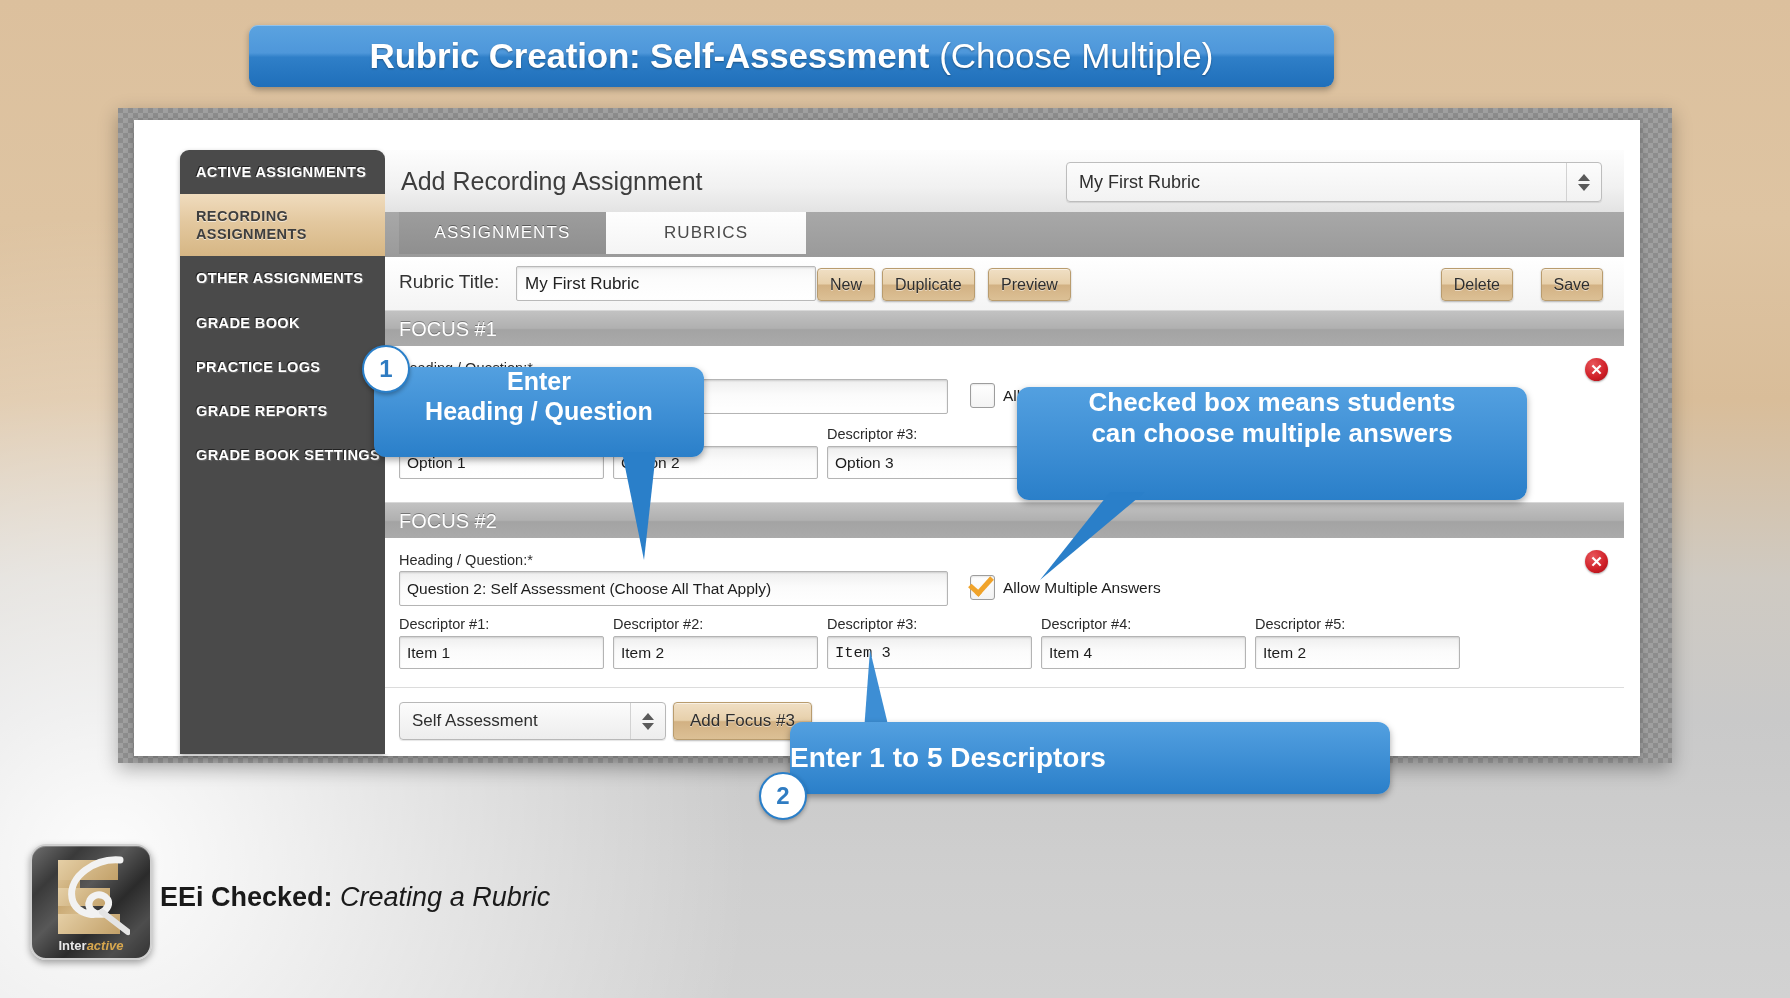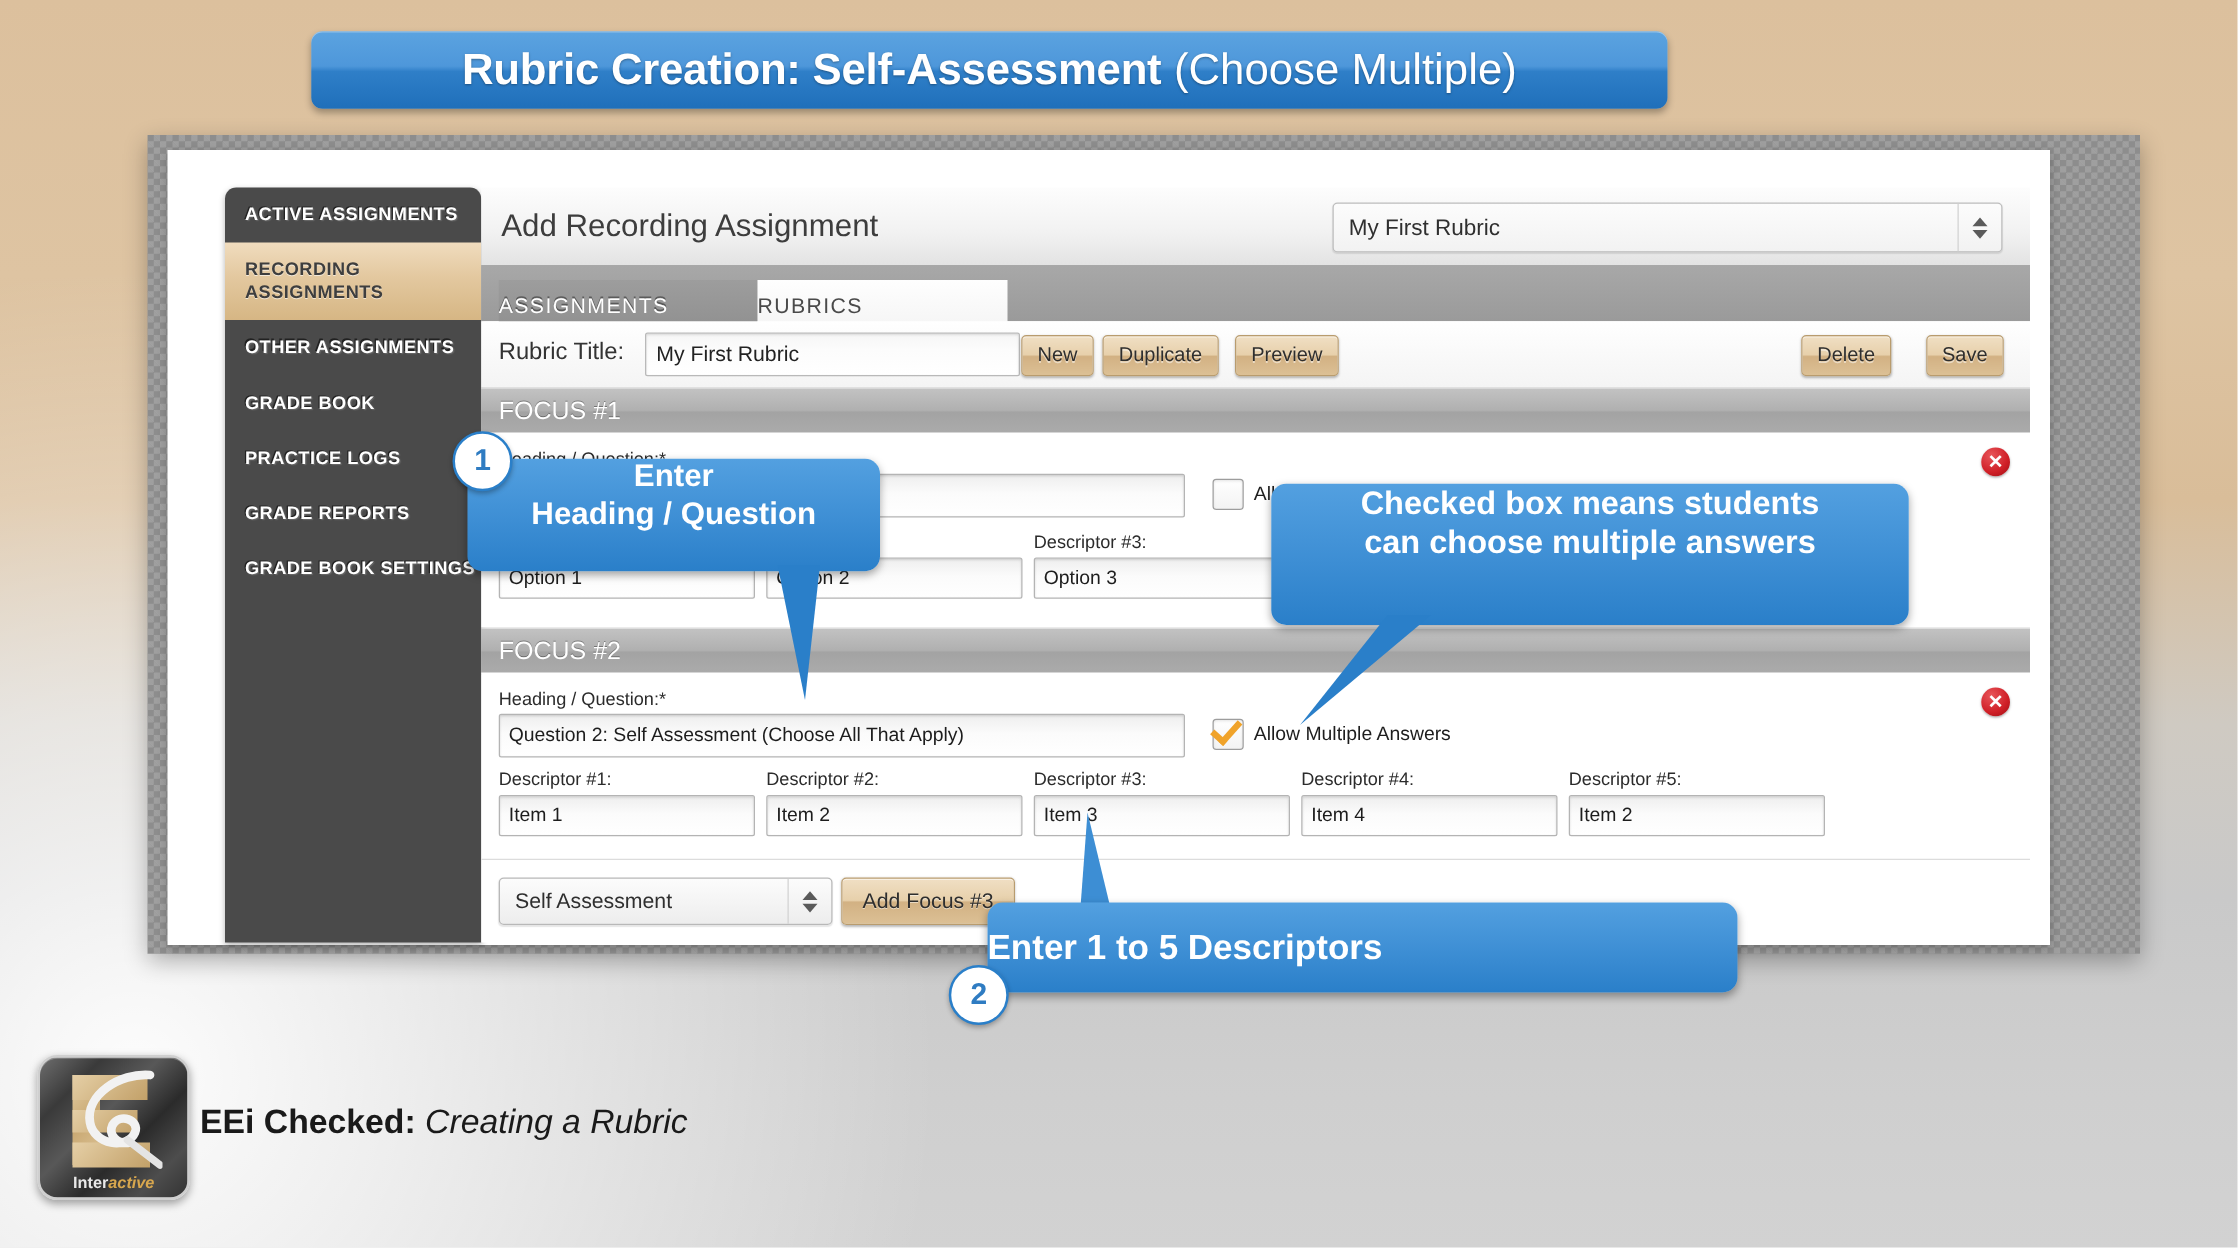--- a/index.html
+++ b/index.html
@@ -27,21 +27,20 @@
   
   #app-window{
     position:absolute;left:118px;top:108px;width:1554px;height:655px;
     background-color:#8d8d8d;
     background-image:
       linear-gradient(45deg, rgba(255,255,255,0.16) 25%, transparent 25%, transparent 75%, rgba(255,255,255,0.16) 75%),
       linear-gradient(45deg, rgba(255,255,255,0.16) 25%, transparent 25%, transparent 75%, rgba(255,255,255,0.16) 75%);
     background-size:10px 10px;
     background-position:0 0, 5px 5px;
     box-shadow:0 6px 18px rgba(0,0,0,0.30);
-    padding-left:40px;
   }
   #app-card{
     position:absolute;left:16px;top:12px;width:1506px;height:636px;
     background:#ffffff;
     box-shadow:0 2px 8px rgba(0,0,0,0.25);
   }
 
   
   #sidebar{
     position:absolute;left:46px;top:30px;width:205px;height:604px;
@@ -85,21 +84,21 @@
   }
   .stepper .up{width:0;height:0;border-left:6px solid transparent;border-right:6px solid transparent;border-bottom:7px solid #5a5a5a;}
   .stepper .dn{width:0;height:0;border-left:6px solid transparent;border-right:6px solid transparent;border-top:7px solid #5a5a5a;}
 
   
   #tabstrip{
     position:absolute;left:0;top:62px;width:100%;height:45px;
     background:linear-gradient(to bottom,#a8a8a8 0%,#9a9a9a 100%);
   }
   .tab{
-    position:absolute;top:12px;height:42px;display:flex;align-items:center;
+    position:absolute;top:0;height:42px;display:flex;align-items:center;justify-content:center;
     font-size:17px;letter-spacing:1.1px;
   }
   .tab.inactive{
     left:14px;width:207px;
     background:linear-gradient(to bottom,#9d9d9d 0%,#8f8f8f 100%);
     color:#ffffff;text-shadow:0 -1px 0 rgba(0,0,0,0.4);
   }
   .tab.active{
     left:221px;width:200px;
     background:linear-gradient(to bottom,#fefefe 0%,#f4f4f4 100%);
@@ -347,21 +346,21 @@
         <div style="position:absolute;left:14px;top:78px;">
           <div class="fld-label">Descriptor #1:</div>
           <div class="txtinput" style="margin-top:4px;width:196px;height:31px;">Item 1</div>
         </div>
         <div style="position:absolute;left:228px;top:78px;">
           <div class="fld-label">Descriptor #2:</div>
           <div class="txtinput" style="margin-top:4px;width:196px;height:31px;">Item 2</div>
         </div>
         <div style="position:absolute;left:442px;top:78px;">
           <div class="fld-label">Descriptor #3:</div>
-          <div class="txtinput" style="margin-top:4px;width:196px;height:31px;">Item 3</div>
+          <div class="txtinput" style="margin-top:4px;width:196px;height:31px;font-family:Liberation Mono, monospace;">Item 3</div>
         </div>
         <div style="position:absolute;left:656px;top:78px;">
           <div class="fld-label">Descriptor #4:</div>
           <div class="txtinput" style="margin-top:4px;width:196px;height:31px;">Item 4</div>
         </div>
         <div style="position:absolute;left:870px;top:78px;">
           <div class="fld-label">Descriptor #5:</div>
           <div class="txtinput" style="margin-top:4px;width:196px;height:31px;">Item 2</div>
         </div>
       </div>

